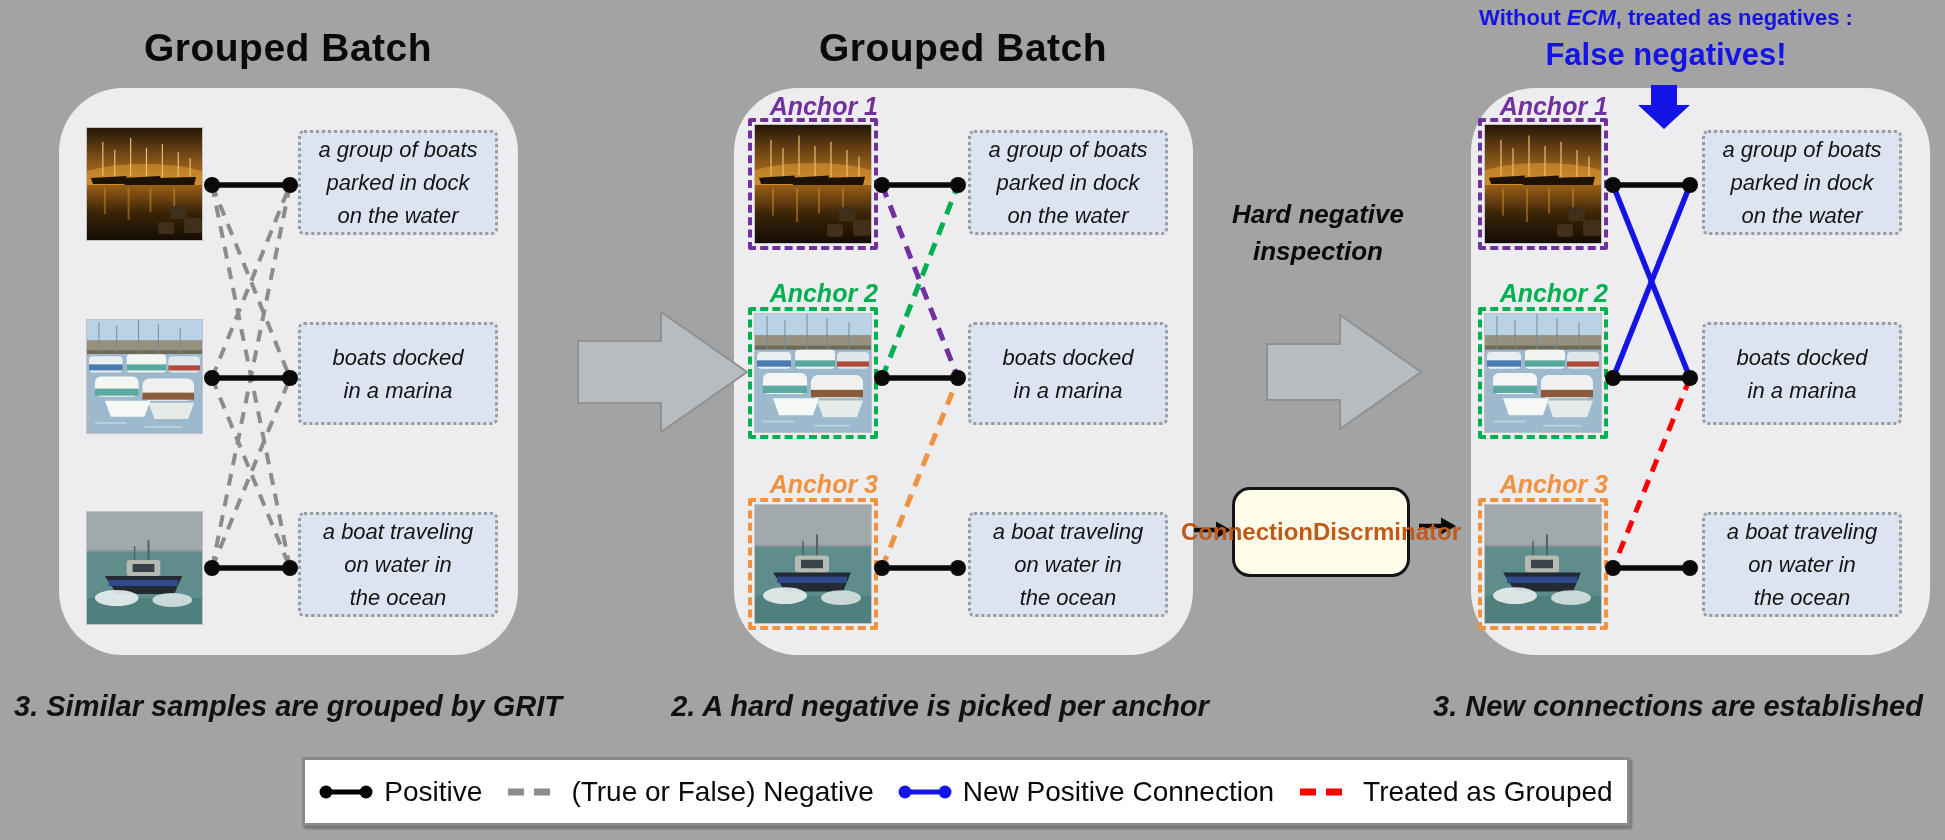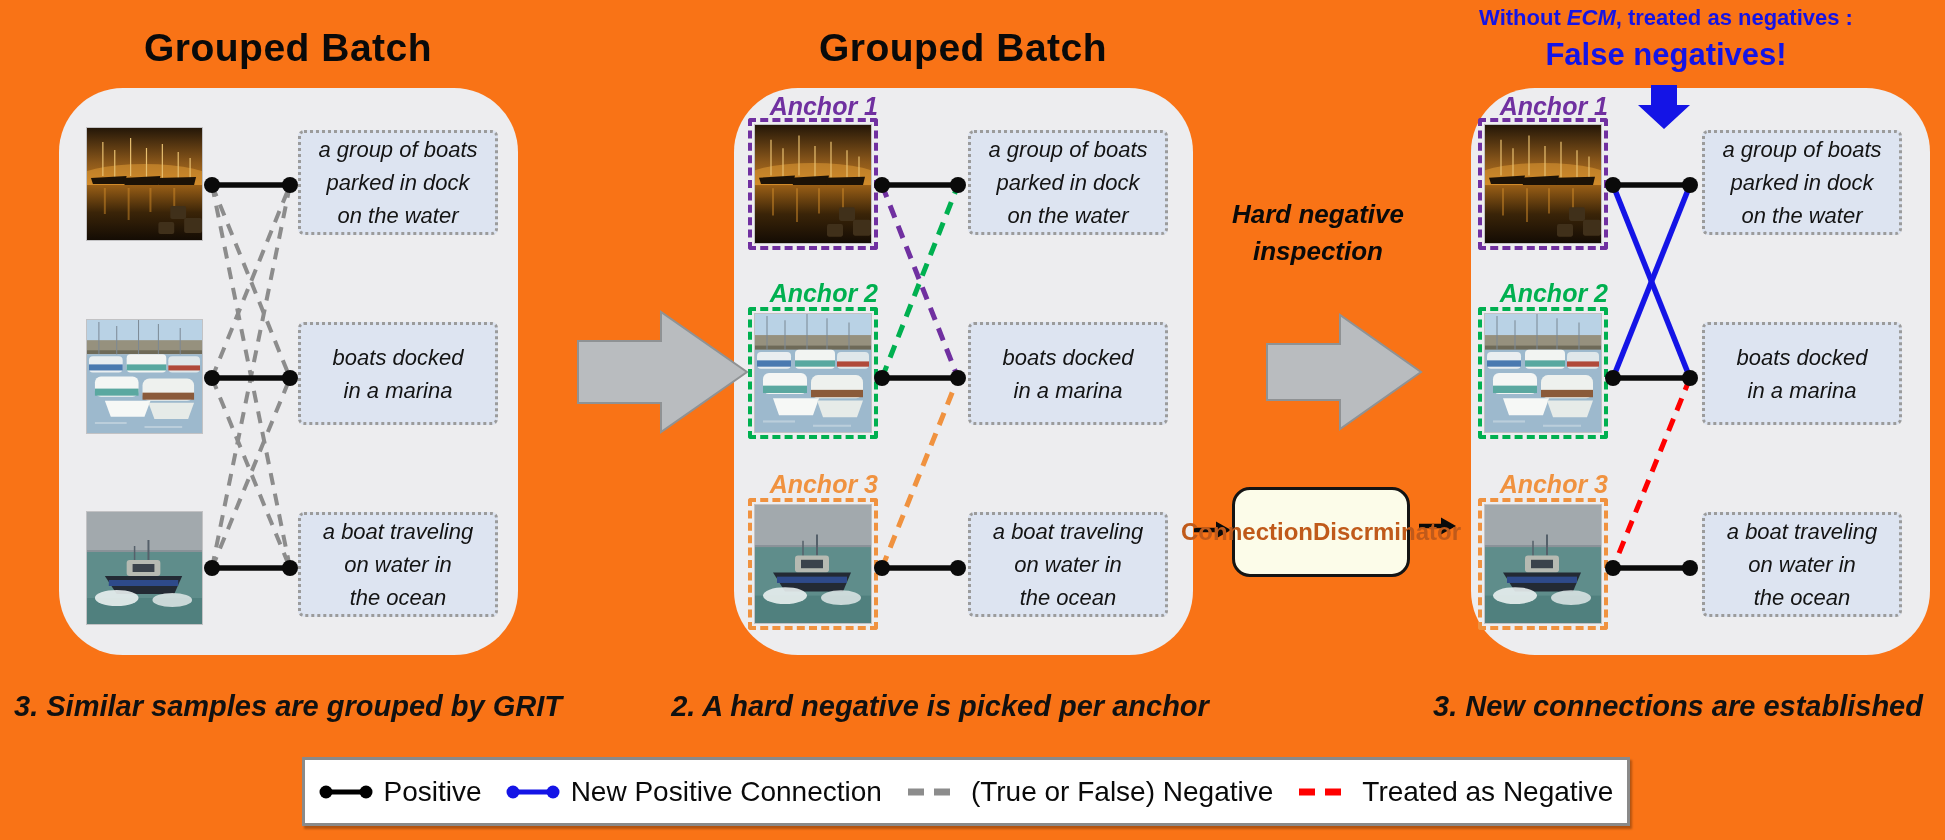--- a/index.html
+++ b/index.html
@@ -1,17 +1,17 @@
 <!DOCTYPE html>
 <html><head>
 <meta charset="utf-8">
 <style>
   html,body{margin:0;padding:0;background:#ffffff;}
   body{font-family:"Liberation Sans","DejaVu Sans",sans-serif;}
-  .canvas{position:relative;width:1945px;height:840px;background:#f97316;overflow:hidden;}
+  .canvas{position:relative;width:1945px;height:840px;background:#a3a3a3;overflow:hidden;}
 
   .panel{position:absolute;top:88px;width:459px;height:567px;background:#ededef;border-radius:64px;}
   .panel.p1{left:59px;} .panel.p2{left:734px;} .panel.p3{left:1471px;}
 
   .panel-title{position:absolute;top:26px;width:560px;text-align:center;
     font-size:39px;font-weight:800;color:#0a0a0a;letter-spacing:.5px;}
   .panel-title.t1{left:8px;} .panel-title.t2{left:683px;}
 
   .photo{position:absolute;box-shadow:0 0 0 1px rgba(0,0,0,.18);}
   .photo svg{display:block;}
@@ -360,33 +360,33 @@
     <div class="legend-item">
       <svg width="54" height="18">
         <line x1="7" y1="9" x2="47" y2="9" stroke="#000" stroke-width="5"></line>
           <circle cx="7" cy="9" r="6.5" fill="#000"></circle>
           <circle cx="47" cy="9" r="6.5" fill="#000"></circle>
         </svg>
       <span class="ltext">Positive</span>
     </div>
     <div class="legend-item">
       <svg width="54" height="18">
+        <line x1="2" y1="9" x2="54" y2="9" stroke="#8c8c8c" stroke-width="7" stroke-dasharray="16 10"></line>
+        </svg>
+      <span class="ltext">(True or False) Negative</span>
+    </div>
+    <div class="legend-item">
+      <svg width="54" height="18">
         <line x1="7" y1="9" x2="47" y2="9" stroke="#1414E6" stroke-width="5"></line>
           <circle cx="7" cy="9" r="6.5" fill="#1414E6"></circle>
           <circle cx="47" cy="9" r="6.5" fill="#1414E6"></circle>
         </svg>
       <span class="ltext">New Positive Connection</span>
     </div>
     <div class="legend-item">
       <svg width="54" height="18">
-        <line x1="2" y1="9" x2="54" y2="9" stroke="#8c8c8c" stroke-width="7" stroke-dasharray="16 10"></line>
-        </svg>
-      <span class="ltext">(True or False) Negative</span>
+        <line x1="2" y1="9" x2="54" y2="9" stroke="#FF0000" stroke-width="7" stroke-dasharray="16 10"></line>
+        </svg>
+      <span class="ltext">Treated as Grouped</span>
     </div>
-    <div class="legend-item">
-      <svg width="54" height="18">
-        <line x1="2" y1="9" x2="54" y2="9" stroke="#FF0000" stroke-width="7" stroke-dasharray="16 10"></line>
-        </svg>
-      <span class="ltext">Treated as Negative</span>
-    </div>
   </div>
 
 </div>
 
 </body></html>

